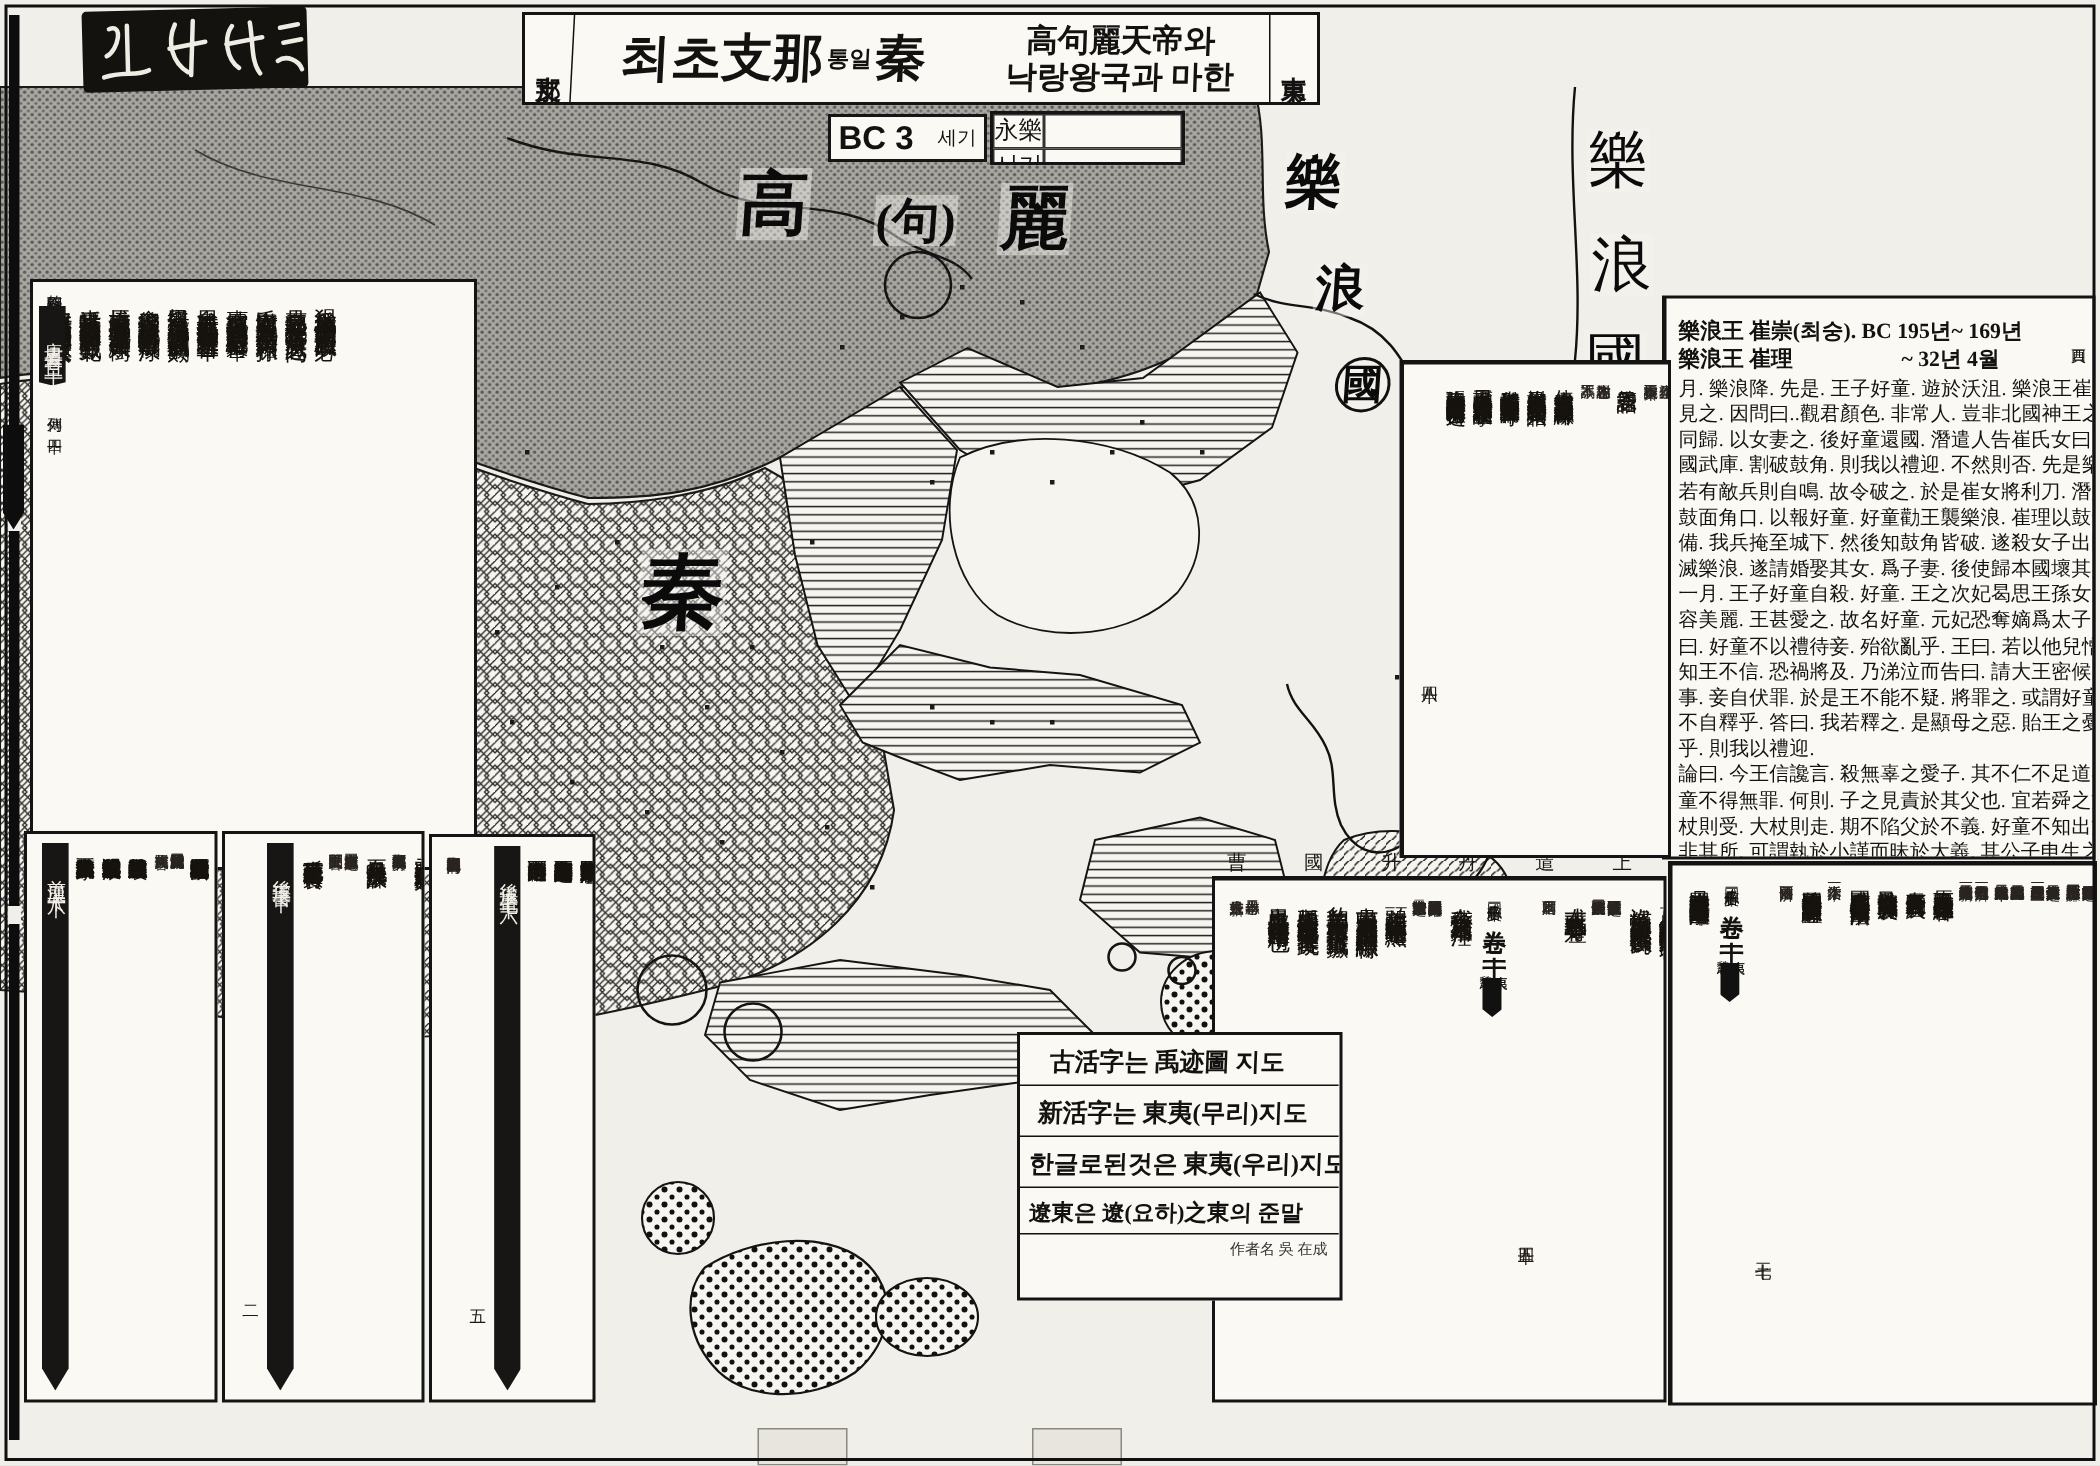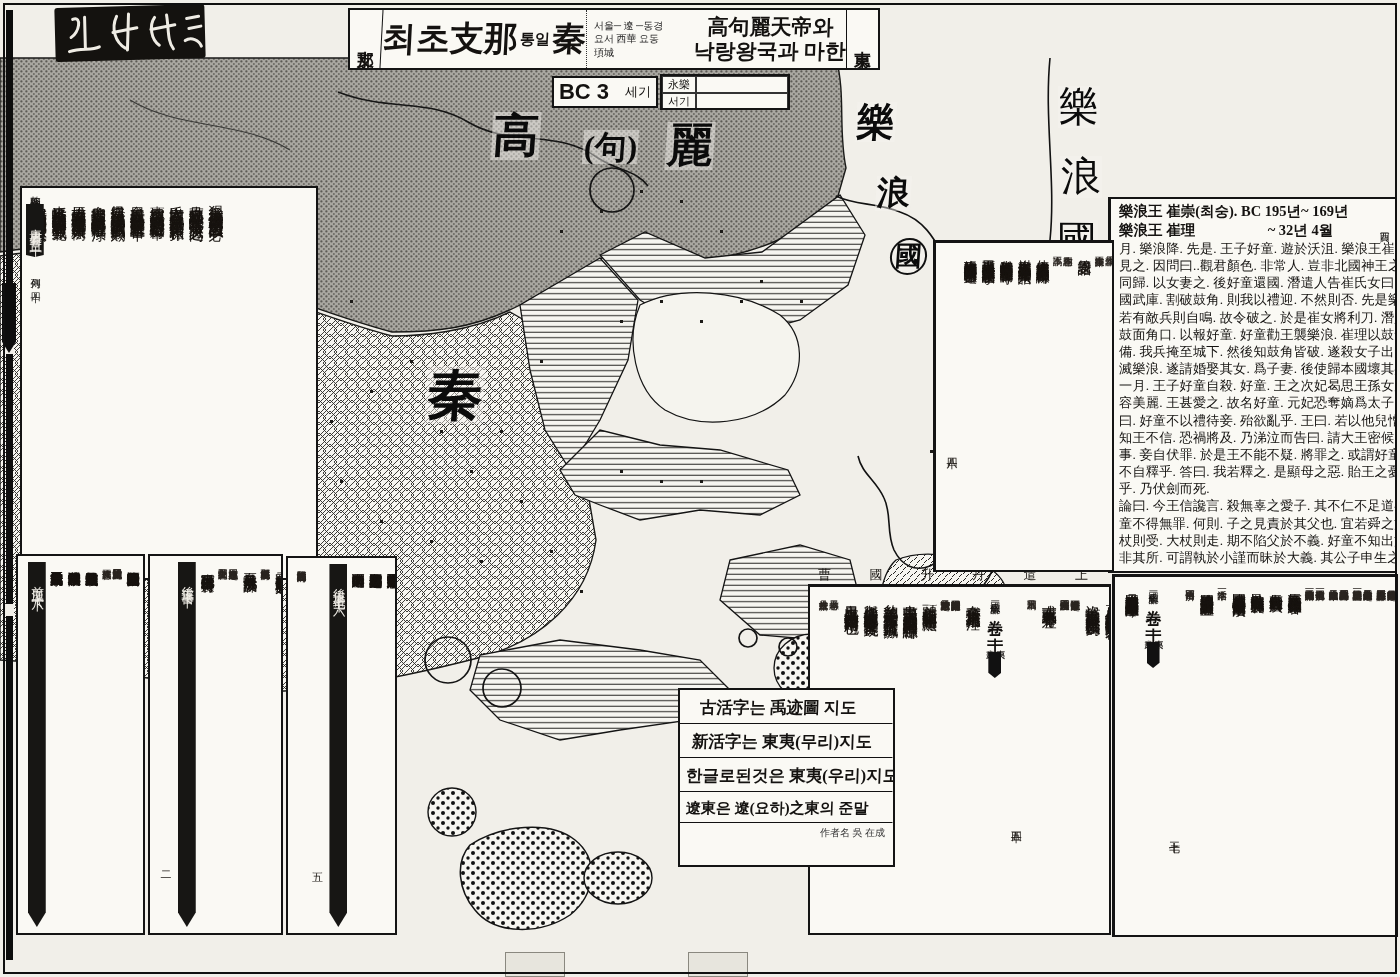--- a/index.html
+++ b/index.html
@@ -39,23 +39,23 @@
   .tb-legend{flex:.78;border-left:1.5px dotted #333;font-size:10px;line-height:1.35;
              display:flex;flex-direction:column;justify-content:center;padding-left:7px;color:#222}
   .tb-right{flex:1.15;display:flex;flex-direction:column;align-items:center;justify-content:center;
             font-size:21px;font-weight:bold;transform:skew(-2deg);line-height:1.15;white-space:nowrap}
   .tb-east{border-left:1.5px solid #111}
   
   #bc3{left:552px;top:76px;width:106px;height:32px;display:flex;align-items:center;justify-content:center;gap:16px;z-index:6}
   #bc3 .big{font-size:22px;font-weight:bold;font-family:"Liberation Sans",sans-serif}
   #bc3 .small{font-size:13px}
   #ynk{left:660px;top:74px;width:130px;height:36px;display:grid;grid-template-columns:34px 1fr;z-index:6}
-  #ynk div{border:0.8px solid #333;font-size:11px;display:flex;align-items:center;justify-content:center}
-  
-  #rightpanel{left:1108px;top:197px;width:289px;height:376px;border-left-width:3px;padding:3px 6px 2px 8px}
+  #ynk div{border:0.8px solid #333;font-size:16px;display:flex;align-items:center;justify-content:center}
+  
+  #rightpanel{left:1108px;top:197px;width:289px;height:376px;border-left-width:3px;padding:13px 6px 2px 8px}
   .rp-head{font-size:14.5px;font-weight:bold;line-height:19px;white-space:nowrap}
   .rp-corner{position:absolute;right:4px;top:26px;font-size:10px;writing-mode:vertical-rl;text-orientation:upright}
   .rp-line{font-size:13.2px;line-height:17.15px;white-space:nowrap;letter-spacing:.2px}
   
   #clusterA{left:933px;top:240px;width:181px;height:332px;border-width:3px 2px 2px 3px}
   #clusterA .vb{font-size:13.5px;letter-spacing:.5px}
   #clusterA .vp{padding-top:200px}
   #tangshu{left:20px;top:186px;width:298px;height:394px}
   #hanshu{left:16px;top:554px;width:129px;height:381px}
   #hanshu .vb{font-size:13px;letter-spacing:0}
@@ -222,25 +222,20 @@
   </svg>
 </div>
 
 <div class="block" id="titlebar">
   <div class="tb-side">支那</div>
   <div class="tb-main">
       <span>최초支那</span>
       <small>통일</small>
       <span>秦</span>
     </div>
-  <div class="tb-legend">
-    <span>서울─ 遼 ─동경</span>
-    <span>요서  西華  요동</span>
-    <span>頊城</span>
-  </div>
   <div class="tb-right">
     <span>高句麗天帝와</span>
     <span>낙랑왕국과 마한</span>
   </div>
   <div class="tb-side tb-east">東夷</div>
 </div>
 
 <div class="block" id="bc3">
   <span class="big">BC 3</span>
   <span class="small">세기</span>
@@ -286,21 +281,21 @@
       <div class="rp-line">若有敵兵則自鳴. 故令破之. 於是崔女將利刀. 潛入庫中. 割</div>
       <div class="rp-line">鼓面角口. 以報好童. 好童勸王襲樂浪. 崔理以鼓角不鳴不</div>
       <div class="rp-line">備. 我兵掩至城下. 然後知鼓角皆破. 遂殺女子出降(或云欲</div>
       <div class="rp-line">滅樂浪. 遂請婚娶其女. 爲子妻. 後使歸本國壞其兵物). 十</div>
       <div class="rp-line">一月. 王子好童自殺. 好童. 王之次妃曷思王孫女所生也. 顏</div>
       <div class="rp-line">容美麗. 王甚愛之. 故名好童. 元妃恐奪嫡爲太子. 乃讒於王</div>
       <div class="rp-line">曰. 好童不以禮待妾. 殆欲亂乎. 王曰. 若以他兒憎疾乎. 妃</div>
       <div class="rp-line">知王不信. 恐禍將及. 乃涕泣而告曰. 請大王密候. 若無此</div>
       <div class="rp-line">事. 妾自伏罪. 於是王不能不疑. 將罪之. 或謂好童曰. 子何</div>
       <div class="rp-line">不自釋乎. 答曰. 我若釋之. 是顯母之惡. 貽王之憂. 可謂孝</div>
-      <div class="rp-line">乎. 乃伏劍而死.</div>
+      <div class="rp-line">乎. 則我以禮迎.</div>
       <div class="rp-line">論曰. 今王信讒言. 殺無辜之愛子. 其不仁不足道矣. 而好</div>
       <div class="rp-line">童不得無罪. 何則. 子之見責於其父也. 宜若舜之於瞽瞍. 小</div>
       <div class="rp-line">杖則受. 大杖則走. 期不陷父於不義. 好童不知出於此. 而死</div>
       <div class="rp-line">非其所. 可謂執於小謹而昧於大義. 其公子申生之類耶.</div>
     </div>
 </div>
 
 <div class="block" id="clusterA">
   <div class="vwrap">
       <div class="vs">元本倭作詣

